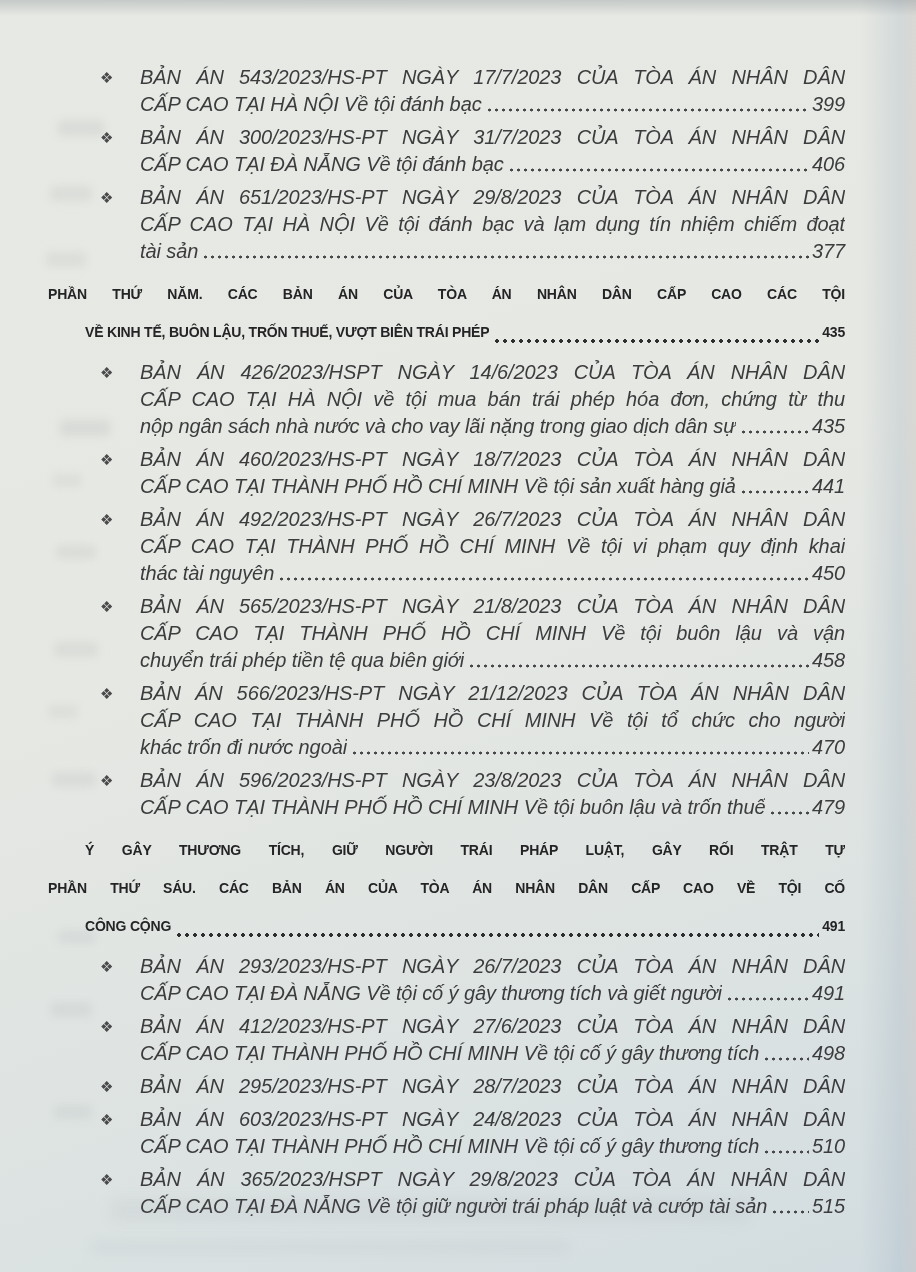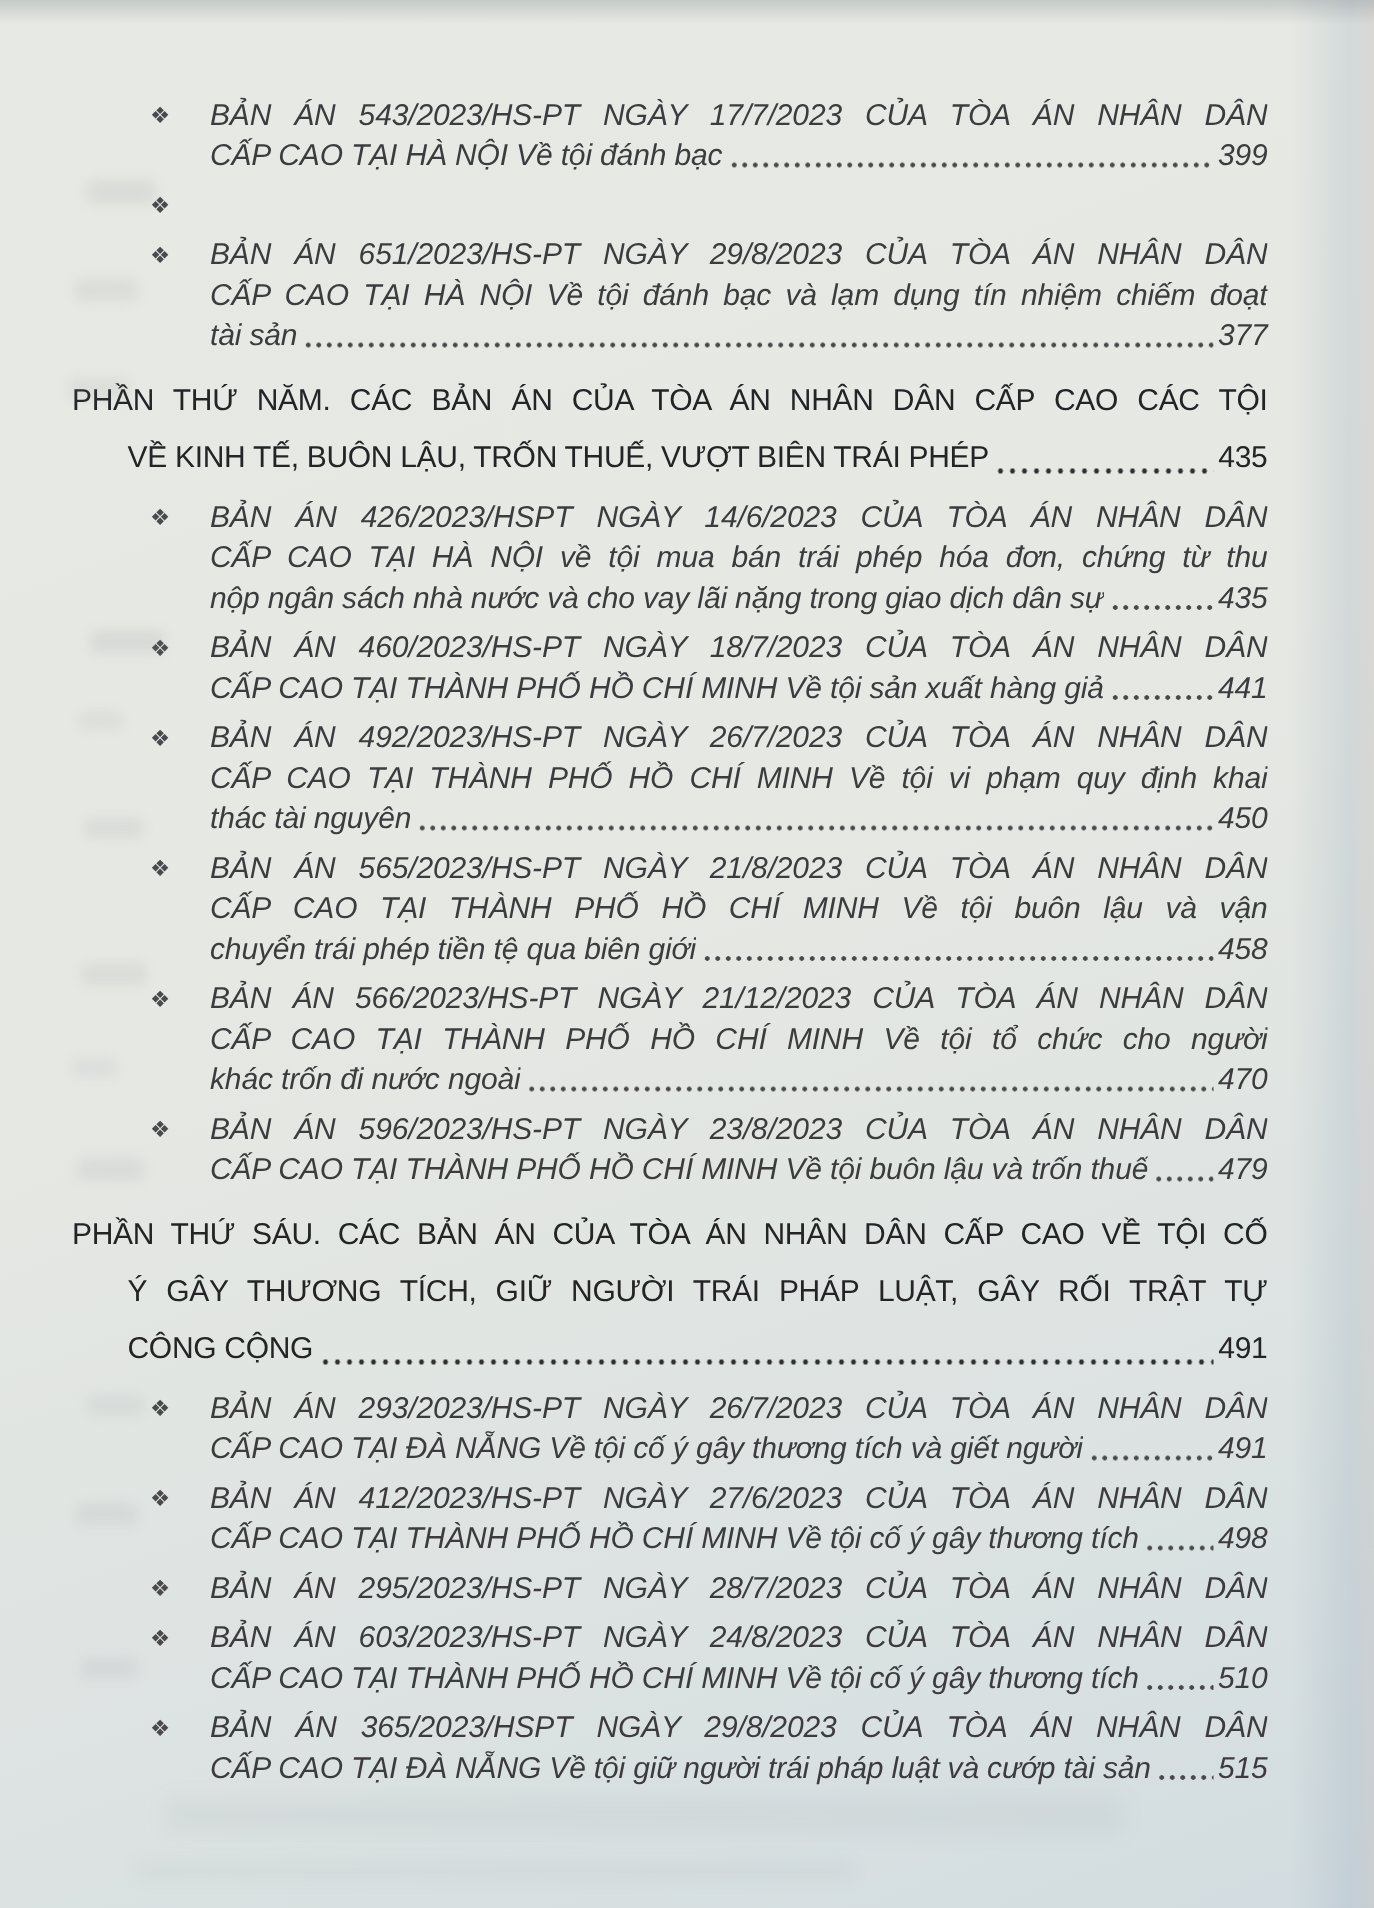--- a/index.html
+++ b/index.html
@@ -12,21 +12,21 @@
     padding:64px 71px 0 48px;
     background:
       linear-gradient(180deg, rgba(120,130,135,0.30) 0px, rgba(120,130,135,0.0) 16px),
       linear-gradient(90deg, rgba(0,0,0,0) 860px, rgba(140,160,180,0.22) 900px, rgba(168,150,150,0.20) 916px),
       linear-gradient(160deg,#e7e9e4 0%,#e6e8e3 45%,#dde3e2 75%,#d2dce0 100%);
   }
   
   .artifact{position:absolute;background:#7c8288;border-radius:4px;filter:blur(4px);}
   
   .section{
-    font-weight:400;font-size:20px;line-height:38px;color:#242426;
+    font-weight:700;font-size:14px;line-height:38px;color:#242426;
     letter-spacing:-0.2px;margin:10px 0 8px 0;
   }
   .section .jline{text-align:justify;text-align-last:justify;white-space:nowrap;overflow:hidden;}
   .section .sub{margin-left:37px;}
   
   .entry{display:flex;margin:0 0 6px 0;font-size:20px;line-height:27px;color:#3c3c3e;letter-spacing:-0.1px;}
   .bullet{flex:0 0 40px;margin-left:52px;font-size:15px;line-height:27px;color:#4a4a4c;}
   .entry-body{flex:1 1 auto;min-width:0;font-style:italic;}
   .jline{text-align:justify;text-align-last:justify;white-space:nowrap;overflow:hidden;}
   .fline{display:flex;align-items:flex-end;}
@@ -70,20 +70,28 @@
         <div class="fline">
           <span class="text">CẤP CAO TẠI HÀ NỘI Về tội đánh bạc</span>
           <span class="leader"></span>
           <span class="pagenum">399</span>
         </div>
       </div>
     </div>
 
     <div class="entry">
       <span class="bullet">❖</span>
+      <div class="entry-body">
+        <div class="jline">BẢN ÁN 300/2023/HS-PT NGÀY 31/7/2023 CỦA TÒA ÁN NHÂN DÂN</div>
+        <div class="fline">
+          <span class="text">CẤP CAO TẠI ĐÀ NẴNG Về tội đánh bạc</span>
+          <span class="leader"></span>
+          <span class="pagenum">406</span>
+        </div>
+      </div>
     </div>
 
     <div class="entry">
       <span class="bullet">❖</span>
       <div class="entry-body">
         <div class="jline">BẢN ÁN 651/2023/HS-PT NGÀY 29/8/2023 CỦA TÒA ÁN NHÂN DÂN</div>
         <div class="jline">CẤP CAO TẠI HÀ NỘI Về tội đánh bạc và lạm dụng tín nhiệm chiếm đoạt</div>
         <div class="fline">
           <span class="text">tài sản</span>
           <span class="leader"></span>
@@ -171,22 +179,22 @@
         <div class="jline">BẢN ÁN 596/2023/HS-PT NGÀY 23/8/2023 CỦA TÒA ÁN NHÂN DÂN</div>
         <div class="fline">
           <span class="text">CẤP CAO TẠI THÀNH PHỐ HỒ CHÍ MINH Về tội buôn lậu và trốn thuế</span>
           <span class="leader"></span>
           <span class="pagenum">479</span>
         </div>
       </div>
     </div>
 
     <div class="section">
+      <div class="jline sub">Ý GÂY THƯƠNG TÍCH, GIỮ NGƯỜI TRÁI PHÁP LUẬT, GÂY RỐI TRẬT TỰ</div>
       <div class="jline">PHẦN THỨ SÁU. CÁC BẢN ÁN CỦA TÒA ÁN NHÂN DÂN CẤP CAO VỀ TỘI CỐ</div>
-      <div class="jline sub">Ý GÂY THƯƠNG TÍCH, GIỮ NGƯỜI TRÁI PHÁP LUẬT, GÂY RỐI TRẬT TỰ</div>
       <div class="fline sub">
         <span class="text">CÔNG CỘNG</span>
         <span class="leader"></span>
         <span class="pagenum">491</span>
       </div>
     </div>
 
     <div class="entry">
       <span class="bullet">❖</span>
       <div class="entry-body">

